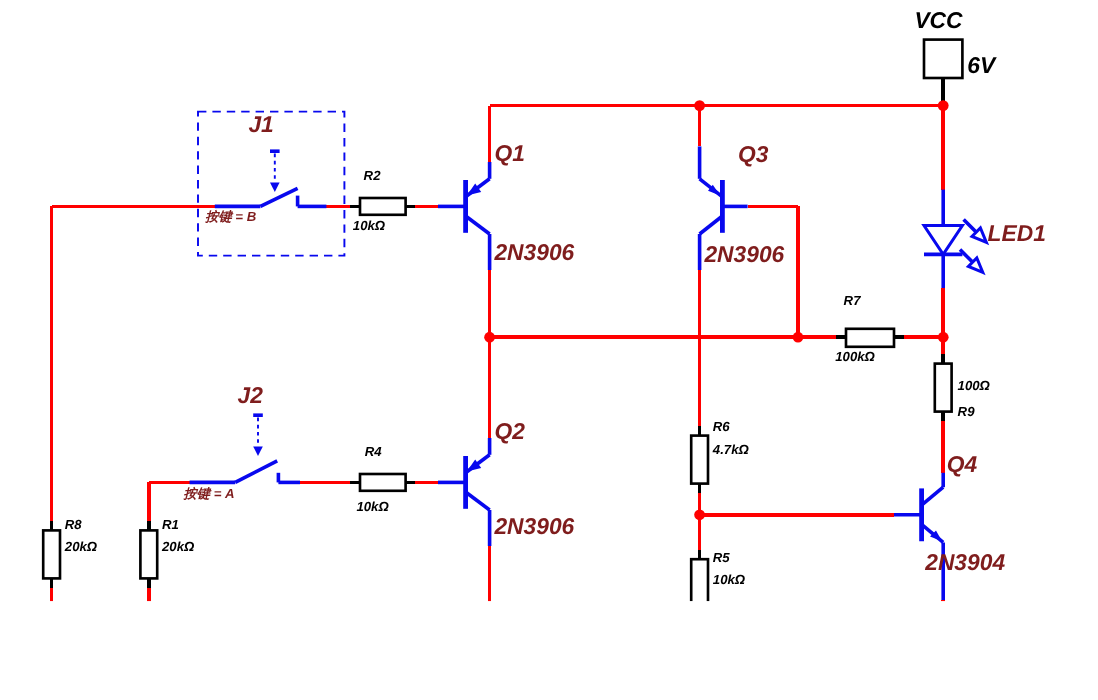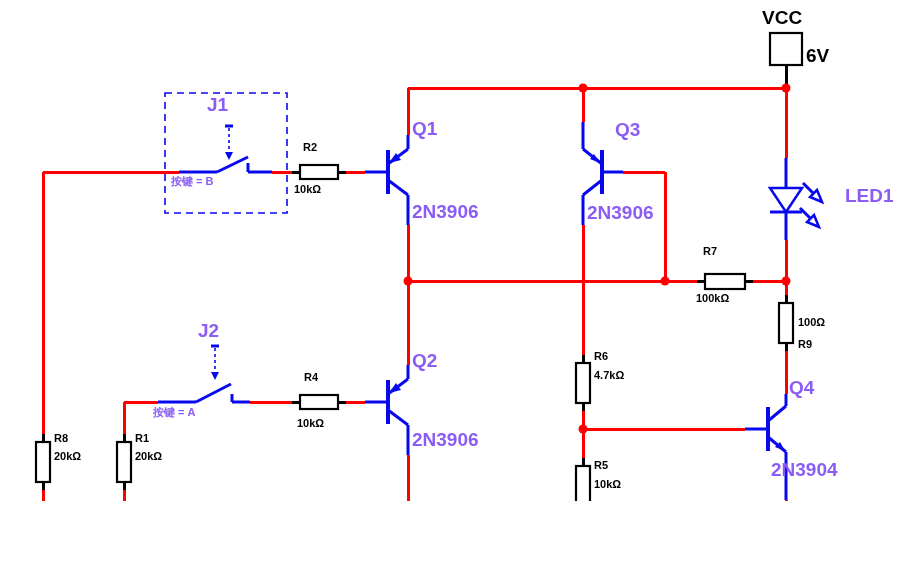--- a/index.html
+++ b/index.html
@@ -1,19 +1,19 @@
 <!DOCTYPE html>
 <html><head>
 <meta charset="utf-8">
 <style>
   html,body{margin:0;padding:0;background:#fff;}
   #canvas{position:relative;width:915px;height:501px;background:#fff;overflow:hidden;
-          font-family:"Liberation Sans","DejaVu Sans",sans-serif;}
+          font-family:"Liberation Sans","DejaVu Sans",sans-serif;font-style:italic;}
   .lbl{position:absolute;font-weight:bold;font-size:11px;color:#000;white-space:nowrap;line-height:1.1;}
-  .blue{color:#8b5cf6;}
+  .blue{color:#7f1d1d;}
   .big{font-size:19px;}
   svg{position:absolute;left:0;top:0;}
   .wire{stroke:#ff0000;stroke-width:3;fill:none;shape-rendering:crispEdges;}
   .stub{stroke:#000;stroke-width:3;fill:none;shape-rendering:crispEdges;}
   .dev{stroke:#0808ee;stroke-width:3;fill:none;}
   .devbar{stroke:#0808ee;stroke-width:4;fill:none;}
   .devfill{fill:#0808ee;stroke:none;}
   .devhollow{stroke:#0808ee;stroke-width:2.5;fill:#fff;}
   .blk{stroke:#000;stroke-width:2.2;fill:#fff;}
   .dot{fill:#ff0000;stroke:none;}
@@ -233,21 +233,21 @@
 
 <div class="lbl blue big" style="left:412px;top:119px;">Q1</div>
 <div class="lbl blue big" style="left:412px;top:202px;">2N3906</div>
 <div class="lbl blue big" style="left:615px;top:120px;">Q3</div>
 <div class="lbl blue big" style="left:587px;top:203px;">2N3906</div>
 <div class="lbl blue big" style="left:412px;top:351px;">Q2</div>
 <div class="lbl blue big" style="left:412px;top:430px;">2N3906</div>
 <div class="lbl blue big" style="left:789px;top:378px;">Q4</div>
 <div class="lbl blue big" style="left:771px;top:460px;">2N3904</div>
 
-<div class="lbl blue big" style="left:845px;top:186px;">LED1</div>
+<div class="lbl blue big" style="left:823px;top:186px;">LED1</div>
 
 <div>
   <div class="wm-text" style="left:708px;top:524px;margin-top:28px;">头条@电路一点通</div>
   <div class="wm-text" style="left:762px;top:544px;">软件大不同</div>
   <div class="wm-site" style="left:735px;top:547px;">gbx8.com</div>
 </div>
 
 </div>
 
 </body></html>

